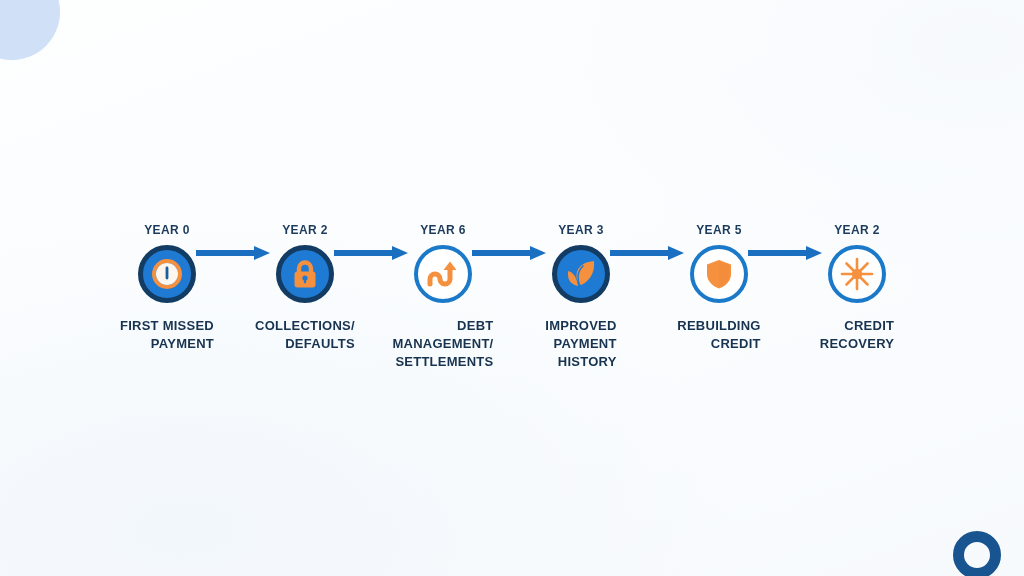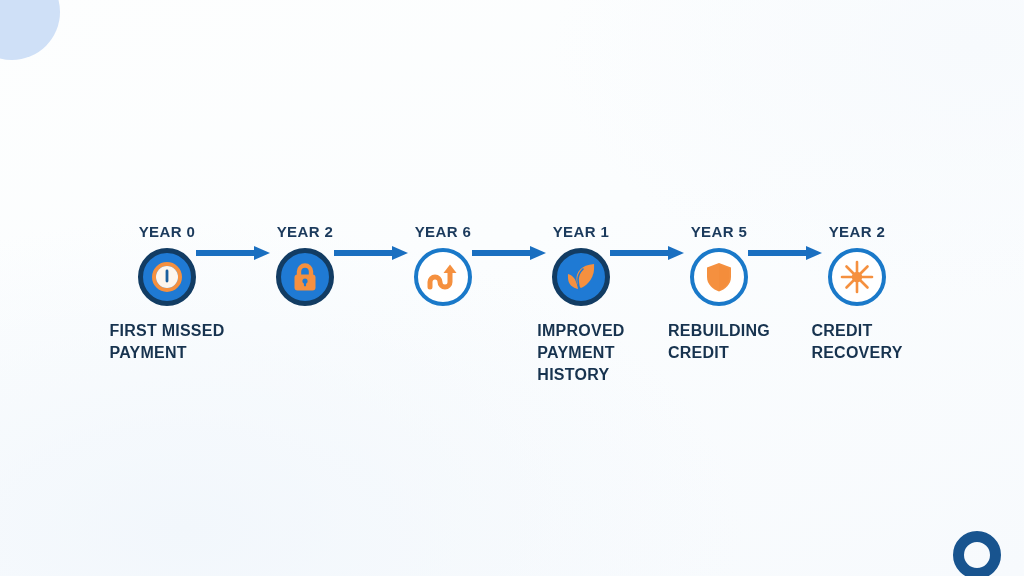--- a/index.html
+++ b/index.html
@@ -58,21 +58,21 @@
   }
   .step {
     position: relative;
     width: 138px;
     flex: 0 0 138px;
     display: flex;
     flex-direction: column;
     align-items: center;
   }
   .year {
-    font-size: 15px;
+    font-size: 12px;
     font-weight: bold;
     letter-spacing: 0.4px;
     color: #1b3a5c;
     line-height: 1;
     margin-bottom: 9px;
     white-space: nowrap;
   }
   .node {
     position: relative;
     width: 58px;
@@ -89,25 +89,25 @@
     border: 5px solid #123c63;
   }
   .node.outline {
     background: #ffffff;
     border: 4px solid #1a79c9;
   }
   .node svg { display: block; }
 
   .label {
     margin-top: 14px;
-    font-size: 16px;
+    font-size: 13px;
     font-weight: bold;
     letter-spacing: 0.25px;
     line-height: 1.38;
-    text-align: left;
+    text-align: right;
     color: #17334f;
     white-space: pre-line;
   }
 
   
   .connector {
     position: absolute;
     top: 21px;           
     left: 98px;
     width: 80px;
@@ -154,48 +154,53 @@
       <div class="node filled">
         <span>
           <svg width="30" height="34" viewBox="0 0 30 34">
             <path d="M9 16 V11.5 a6 6 0 0 1 12 0 V16" fill="none" stroke="#f5903f" stroke-width="4.4" stroke-linecap="round"></path>
             <rect x="4.5" y="14.5" width="21" height="16" rx="3" fill="#f5903f"></rect>
             <circle cx="15" cy="21" r="2.6" fill="#1f7ad4"></circle>
             <rect x="13.9" y="21" width="2.2" height="5.4" rx="1.1" fill="#1f7ad4"></rect>
           </svg>
         </span>
       </div>
+      <div class="label">COLLECTIONS/
+DEFAULTS</div>
       <div class="connector">
         <svg width="80" height="16" viewBox="0 0 80 16">
           <path d="M0 8 H62" stroke="#1a6fc0" stroke-width="6" fill="none"></path>
           <path d="M58 1 L74 8 L58 15 Z" fill="#1a6fc0"></path>
         </svg>
       </div>
     </div>
 
     <div class="step">
       <div class="year">YEAR 6</div>
       <div class="node outline">
         <span>
           <svg width="34" height="32" viewBox="0 0 34 32">
             <path d="M4 26 V21 a5 5 0 0 1 10 0 a5 5 0 0 0 10 0 V10" fill="none" stroke="#f5903f" stroke-width="5" stroke-linecap="round"></path>
             <path d="M17.5 12 L24 3.5 L30.5 12 Z" fill="#f5903f"></path>
           </svg>
         </span>
       </div>
-      <div class="connector">
-        <svg width="80" height="16" viewBox="0 0 80 16">
-          <path d="M0 8 H62" stroke="#1a6fc0" stroke-width="6" fill="none"></path>
-          <path d="M58 1 L74 8 L58 15 Z" fill="#1a6fc0"></path>
-        </svg>
-      </div>
-    </div>
-
-    <div class="step">
-      <div class="year">YEAR 1</div>
+      <div class="label">DEBT
+MANAGEMENT/
+SETTLEMENTS</div>
+      <div class="connector">
+        <svg width="80" height="16" viewBox="0 0 80 16">
+          <path d="M0 8 H62" stroke="#1a6fc0" stroke-width="6" fill="none"></path>
+          <path d="M58 1 L74 8 L58 15 Z" fill="#1a6fc0"></path>
+        </svg>
+      </div>
+    </div>
+
+    <div class="step">
+      <div class="year">YEAR 3</div>
       <div class="node filled">
         <span>
           <svg width="34" height="32" viewBox="0 0 34 32">
             <path d="M30 3 C17 4 12 11 12.5 19 C13 25 17 27 17 27 C17 27 27 23 29.5 12 C30.4 8 30 3 30 3 Z" fill="#f5903f"></path>
             <path d="M4 13 C4 13 3.6 18 5 21.5 C7 26.5 14 28 14 28 C14 28 13 21 10 17 C7.6 13.8 4 13 4 13 Z" fill="#f5903f"></path>
             <path d="M15.5 28.5 C14 21 12 15 19 8" fill="none" stroke="#1f7ad4" stroke-width="1.6" stroke-linecap="round"></path>
           </svg>
         </span>
       </div>
       <div class="label">IMPROVED

